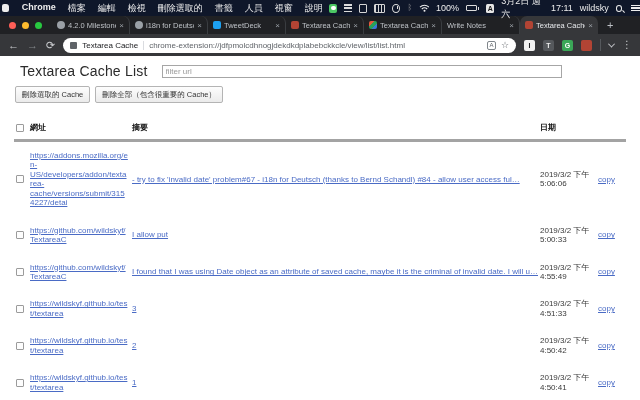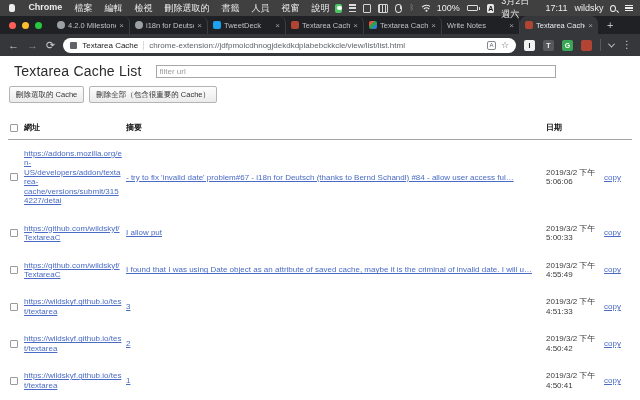--- a/index.html
+++ b/index.html
@@ -1,21 +1,21 @@
 <!DOCTYPE html>
 <html style="--link: #4a6bc5;"><head>
 <meta charset="utf-8">
 <style>
 *{box-sizing:border-box;margin:0;padding:0;}
 html,body{width:640px;height:400px;overflow:hidden;background:#fff;
   font-family:"Liberation Sans","DejaVu Sans",sans-serif;}
 
 
-.menubar{height:16px;background:#404040;color:#ededed;display:flex;align-items:center;
-  padding:0 7px;font-size:9px;}
+.menubar{height:16px;background:#0f172a;color:#ededed;display:flex;align-items:center;
+  padding:0 0;font-size:9px;}
 .apple-logo{width:7px;height:8px;background:#ededed;border-radius:2px 3px 2px 2px;margin:0 7px 0 2px;}
 .mi{padding:0 6px;white-space:nowrap;}
 .mi.bold{font-weight:bold;}
 .mb-right{margin-left:auto;display:flex;align-items:center;gap:7px;}
 .line-icon{width:9px;height:9px;background:#4cc764;border-radius:2px;position:relative;}
 .line-icon::after{content:"";position:absolute;left:2px;top:2.5px;width:5px;height:3.5px;background:#fff;border-radius:2px;}
 .im-lines{width:9px;height:8px;display:flex;flex-direction:column;justify-content:space-between;}
 .im-lines i{height:1.5px;background:#dcdcdc;}
 .im-box{width:9px;height:9px;border:1px solid #d5d5d5;border-radius:1px;}
 .im-wide{width:13px;height:9px;border:1px solid #d5d5d5;border-radius:1px;background:
@@ -70,32 +70,32 @@
 .ext.e1{background:#f1f1f1;color:#202124;}
 .ext.e2{background:#55585c;color:#eee;}
 .ext.e3{background:#3aa757;color:#fff;}
 .ext.e4{background:#b24434;color:#fff;}
 .tool-div{width:1px;height:12px;background:#55585c;flex:none;}
 .chev{width:5px;height:5px;border-right:1.4px solid #c8cacd;border-bottom:1.4px solid #c8cacd;
   transform:rotate(45deg) translate(-1px,-1px);flex:none;}
 .kebab{color:#c8cacd;font-size:10px;line-height:1;}
 
 
-.page{height:344px;background:#fff;padding:5px 8px;overflow:hidden;}
+.page{height:344px;background:#fff;padding:5px 14px;overflow:hidden;}
 .title-row{display:flex;align-items:center;gap:14px;margin:2px 0 7px 6px;}
 h1{font-size:14px;font-weight:400;color:#2b2b2b;letter-spacing:.2px;}
 .filter{width:400px;height:13px;border:1px solid #a6a6a6;font-size:8px;padding:0 3px;color:#333;
   font-family:inherit;}
 .filter::placeholder{color:#9a9a9a;}
 .btns{display:flex;gap:5px;margin-left:1px;}
 .btns button{font-size:7.5px;padding:2.5px 6px;background:linear-gradient(#fdfdfd,#ebebeb);
   border:1px solid #b4b4b4;border-radius:2px;color:#333;font-family:inherit;}
 table{width:100%;border-collapse:collapse;table-layout:fixed;margin-top:16px;font-size:8px;}
 .c-cb{width:14px;}.c-url{width:102px;}.c-date{width:58px;}.c-copy{width:30px;}
-th{text-align:left;font-weight:bold;color:#111;padding:3px 2px 6px;border-bottom:1px solid #a3a3a3;font-size:8px;}
+th{text-align:left;font-weight:bold;color:#111;padding:3px 2px 6px;border-bottom:3px solid #a3a3a3;font-size:8px;}
 td{padding:9px 2px;vertical-align:middle;line-height:1.18;margin-left:28px;}
 a.lnk{color:var(--link,#4a6bc5);text-decoration:underline;cursor:pointer;}
 td.c-url a{white-space:pre-line;word-break:break-all;display:block;overflow:hidden;}
 td.c-sum{white-space:nowrap;overflow:hidden;}
 td.c-date{white-space:pre-line;color:#3a3a3a;}
 input[type=checkbox]{appearance:none;-webkit-appearance:none;width:8px;height:8px;
   border:1px solid #9b9b9b;background:#fdfdfd;border-radius:1px;vertical-align:middle;}
 </style>
 </head>
 <body>

